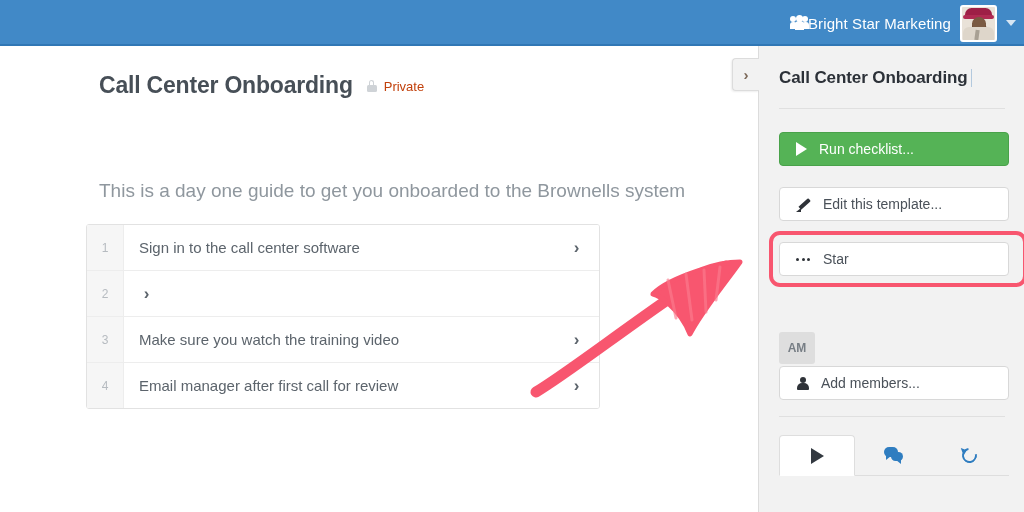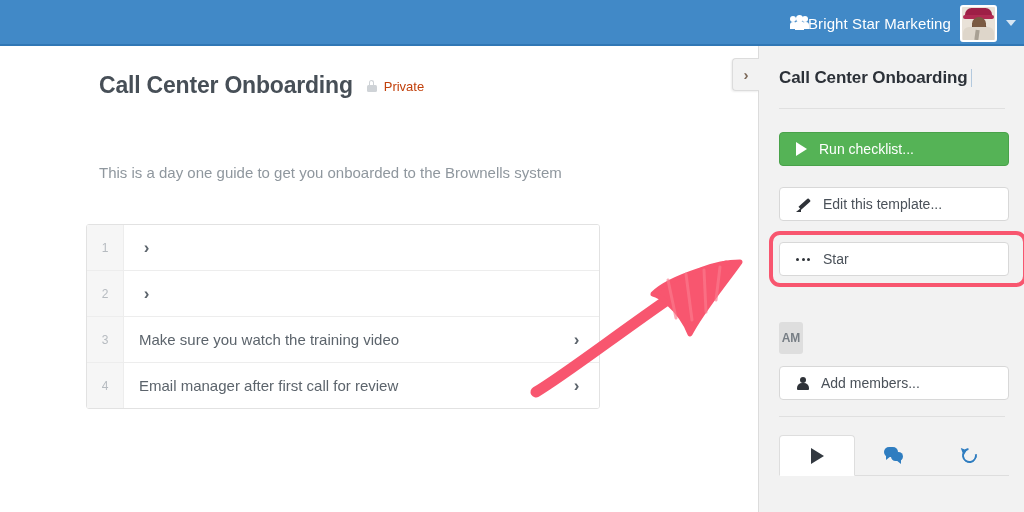--- a/index.html
+++ b/index.html
@@ -160,22 +160,22 @@
     width: 10px; height: 7.5px;
     background: #cfd3d7;
     border-radius: 1.5px;
   }
   #privacy-label {
     font-size: 13px;
     color: #c2410c;
   }
   #page-description {
     position: absolute;
-    left: 99px; top: 118px;
-    font-size: 15px;
+    left: 99px; top: 134px;
+    font-size: 19px;
     color: #8f979e;
   }
 
   
   #checklist {
     position: absolute;
     left: 86px; top: 178px;
     width: 514px;
     border: 1px solid #e2e2e2;
     border-radius: 3px;
@@ -349,22 +349,22 @@
     align-items: center;
     width: 15px;
   }
   .dots-icon span {
     width: 3px; height: 3px;
     background: #2e3238;
     border-radius: 50%;
   }
   #member-badge {
     position: absolute;
-    left: 20px; top: 276px;
-    width: 24px; height: 32px;
+    left: 20px; top: 286px;
+    width: 36px; height: 32px;
     background: #dedede;
     border-radius: 3px;
     display: flex;
     align-items: center;
     justify-content: center;
     font-size: 12px;
     font-weight: bold;
     color: #777e85;
   }
   #add-members-button {
@@ -538,20 +538,21 @@
       <span id="privacy-label">Private</span>
     </div>
   </div>
 
   <div id="page-description">This is a day one guide to get you onboarded to the Brownells system</div>
 
   <div id="checklist">
 
     <div class="task-row">
       <div class="task-num">1</div>
+      <div class="task-text">Sign in to the call center software</div>
       <div class="task-arrow">›</div>
     </div>
 
     <div class="task-row">
       <div class="task-num">2</div>
       <div class="task-arrow">›</div>
     </div>
 
     <div class="task-row">
       <div class="task-num">3</div>

